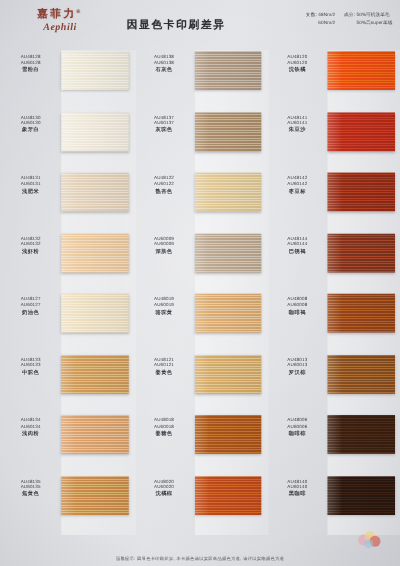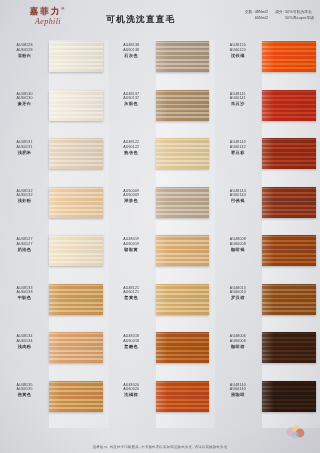--- a/index.html
+++ b/index.html
@@ -28,21 +28,21 @@
     position:absolute;left:10px;top:4px;width:76px;text-align:center;
     color:#7d3b2e;
   }
   .logo-cn{
     font-size:8.5px;letter-spacing:2px;font-weight:bold;
     color:#8a3f30;line-height:10px;white-space:nowrap;
     text-shadow:0 0 1px rgba(140,70,55,.5);
   }
   .logo-sup{font-size:4px;vertical-align:super;}
   .logo-en{
-    font-size:8px;font-style:italic;font-weight:normal;letter-spacing:.4px;
+    font-size:8px;font-style:italic;font-weight:bold;letter-spacing:.4px;
     color:#8a3f30;line-height:10px;margin-top:1px;
     font-family:"Liberation Serif","DejaVu Serif",serif;
   }
 
   .title{
     position:absolute;left:95px;top:14px;width:92px;text-align:center;
     font-size:8.5px;letter-spacing:1.4px;color:#2e2e33;font-weight:bold;
     white-space:nowrap;
     text-shadow:0 0 .6px rgba(60,60,70,.45);
   }
@@ -105,21 +105,21 @@
 <div class="page">
   <div class="vignette"></div>
 
   <div class="header">
 
     <div class="logo">
       <div class="logo-cn"><span>嘉菲力</span><span class="logo-sup">®</span></div>
       <div class="logo-en">Aephili</div>
     </div>
 
-    <div class="title">可机洗沈直直毛</div>
+    <div class="title">因显色卡印刷差异</div>
 
     <div class="specs">
       <div class="spec-block">
         <span class="spec-label">支数:</span>
         <span class="spec-vals">
           <div>48Nm/2</div>
           <div>60Nm/2</div>
         </span>
       </div>
       <div class="spec-block">

